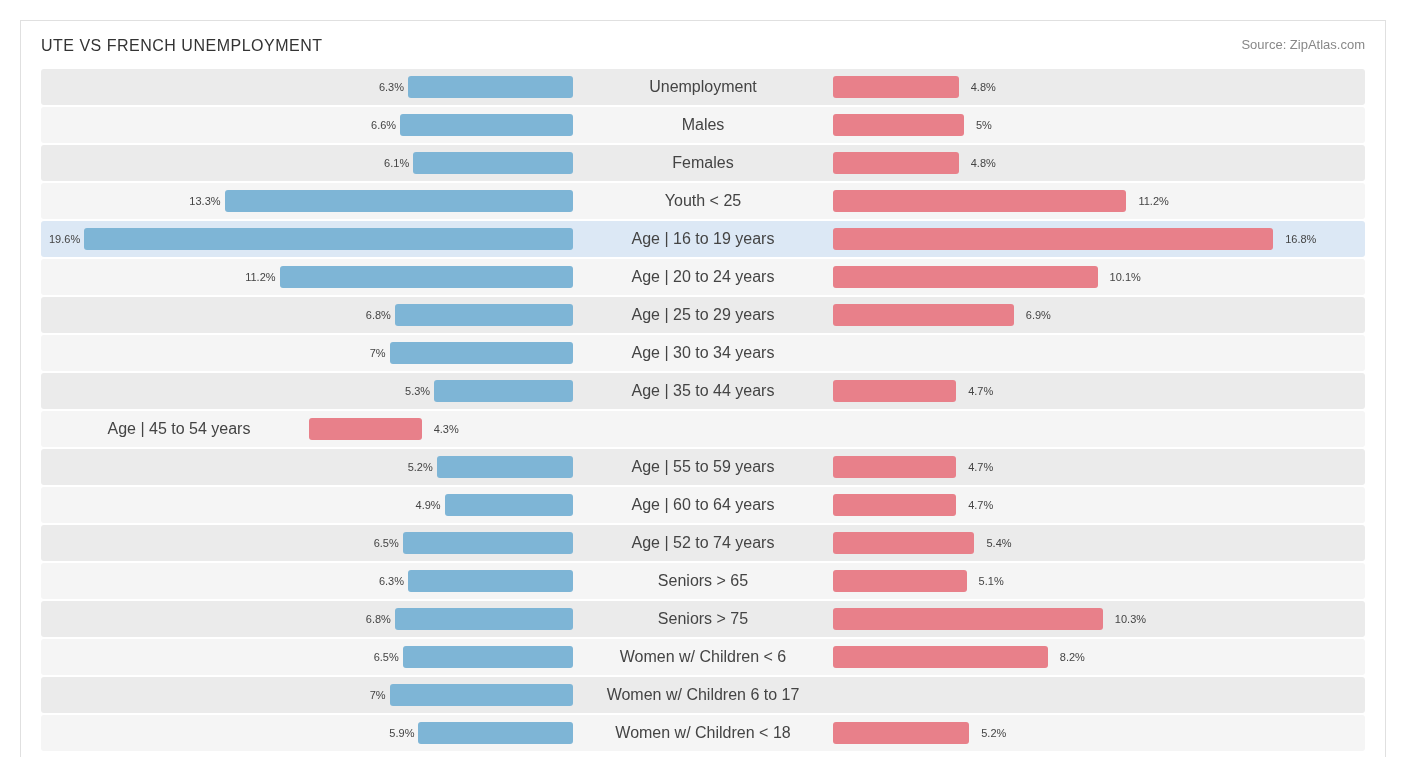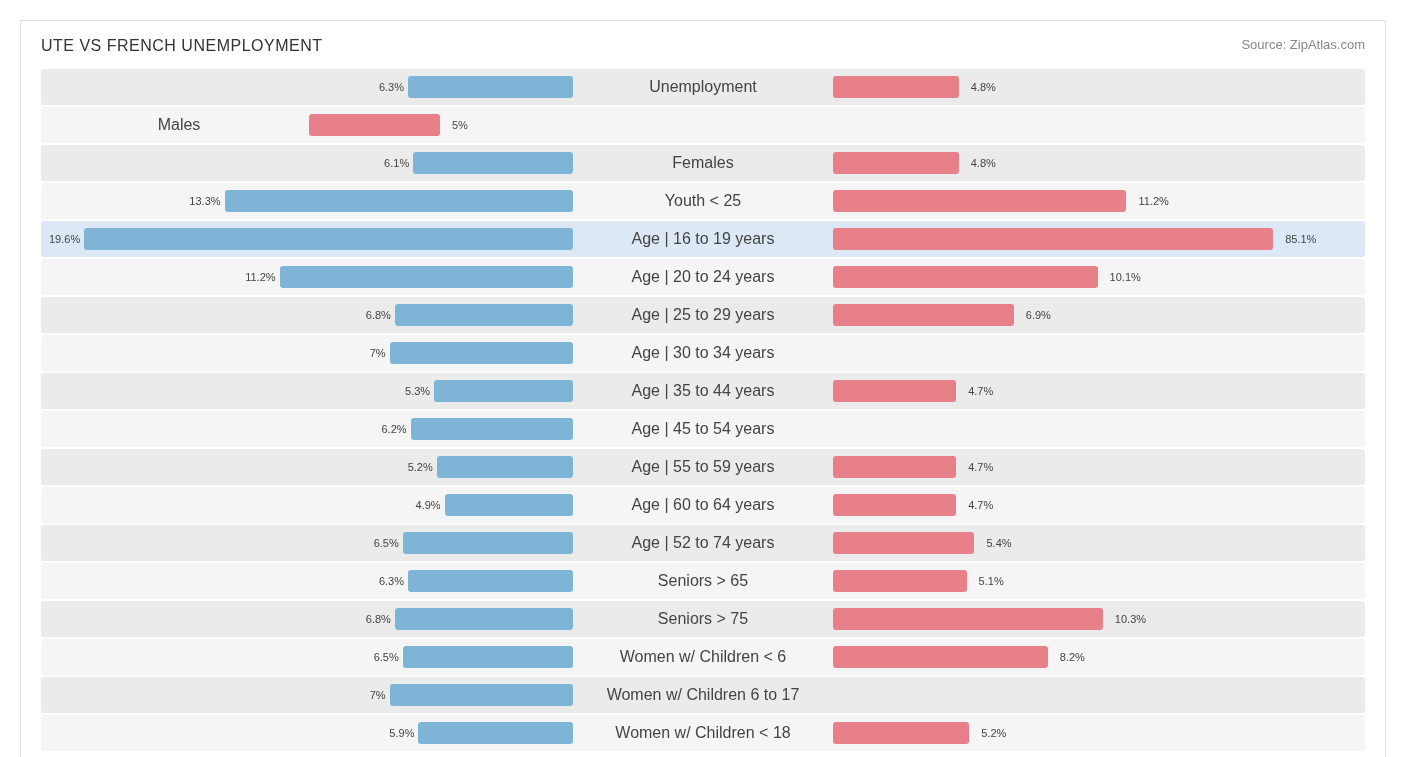--- a/index.html
+++ b/index.html
@@ -135,20 +135,24 @@
         </div>
         <div class="center-label-area">Unemployment</div>
         <div class="right-bar-area">
           <div class="bar-pink" style="width:24.0%;"></div>
           <span class="right-value">4.8%</span>
         </div>
       </div>
     </div>
       <div class="bar-row">
       <div class="row-wrapper">
+        <div class="left-bar-area">
+          <span class="left-value">6.6%</span>
+          <div class="bar-blue" style="width:33.0%;"></div>
+        </div>
         <div class="center-label-area">Males</div>
         <div class="right-bar-area">
           <div class="bar-pink" style="width:25.0%;"></div>
           <span class="right-value">5%</span>
         </div>
       </div>
     </div>
       <div class="bar-row">
       <div class="row-wrapper">
         <div class="left-bar-area">
@@ -177,21 +181,21 @@
     </div>
       <div class="bar-row highlight-row">
       <div class="row-wrapper">
         <div class="left-bar-area">
           <span class="left-value">19.6%</span>
           <div class="bar-blue" style="width:98.0%;"></div>
         </div>
         <div class="center-label-area">Age | 16 to 19 years</div>
         <div class="right-bar-area">
           <div class="bar-pink" style="width:84.0%;"></div>
-          <span class="right-value">85.1%</span>
+          <span class="right-value">16.8%</span>
         </div>
       </div>
     </div>
       <div class="bar-row">
       <div class="row-wrapper">
         <div class="left-bar-area">
           <span class="left-value">11.2%</span>
           <div class="bar-blue" style="width:56.0%;"></div>
         </div>
         <div class="center-label-area">Age | 20 to 24 years</div>
@@ -231,25 +235,25 @@
         </div>
         <div class="center-label-area">Age | 35 to 44 years</div>
         <div class="right-bar-area">
           <div class="bar-pink" style="width:23.5%;"></div>
           <span class="right-value">4.7%</span>
         </div>
       </div>
     </div>
       <div class="bar-row">
       <div class="row-wrapper">
-        <div class="left-bar-area">
-          <span class="left-value">6.2%</span>
-          <div class="bar-blue" style="width:31.0%;"></div>
-        </div>
         <div class="center-label-area">Age | 45 to 54 years</div>
+        <div class="right-bar-area">
+          <div class="bar-pink" style="width:21.5%;"></div>
+          <span class="right-value">4.3%</span>
+        </div>
       </div>
     </div>
       <div class="bar-row">
       <div class="row-wrapper">
         <div class="left-bar-area">
           <span class="left-value">5.2%</span>
           <div class="bar-blue" style="width:26.0%;"></div>
         </div>
         <div class="center-label-area">Age | 55 to 59 years</div>
         <div class="right-bar-area">

